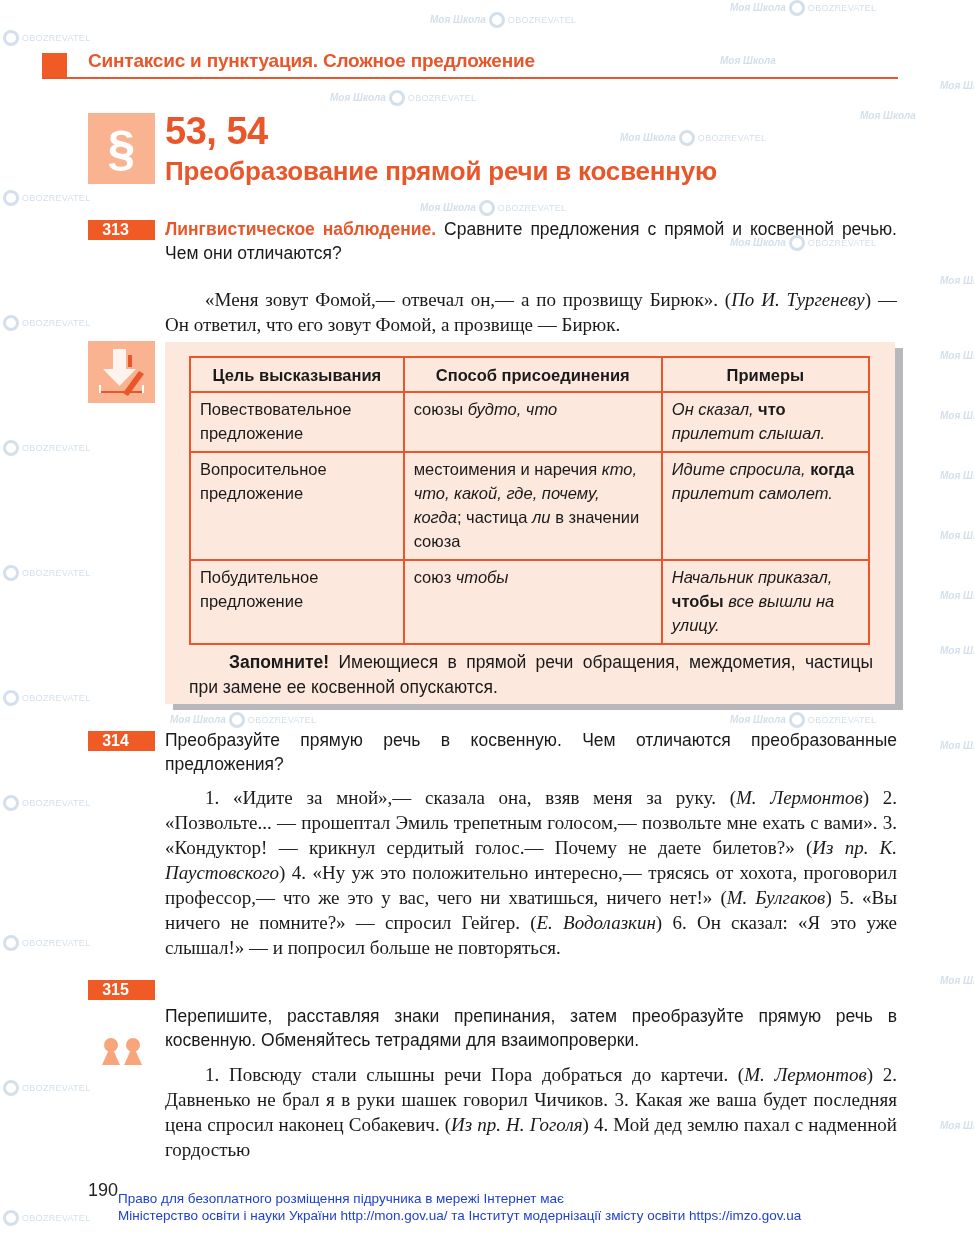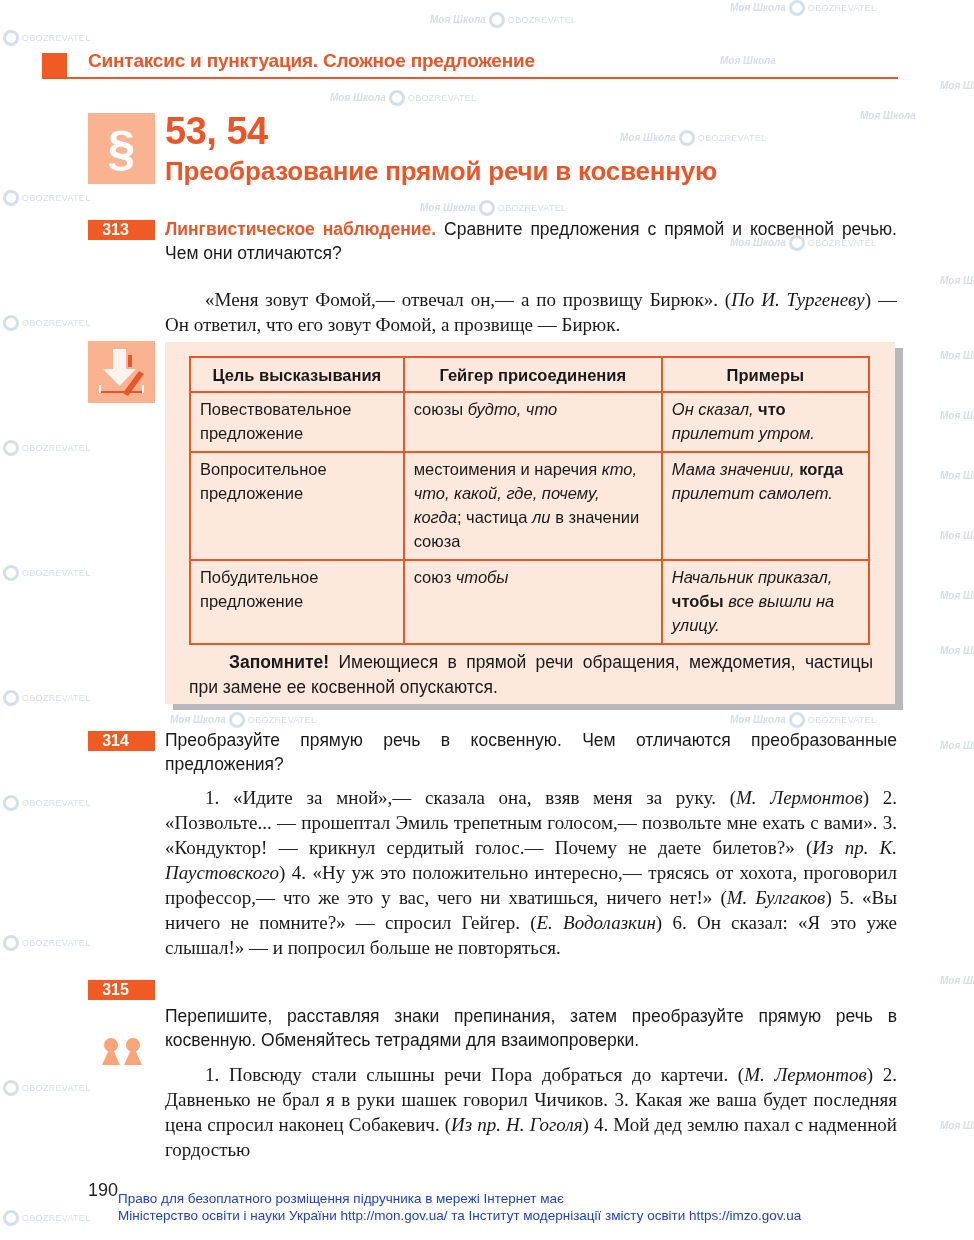--- a/index.html
+++ b/index.html
@@ -101,34 +101,34 @@
     <rect x="11" y="50" width="45" height="2" fill="#e8562a"></rect>
     <rect x="11" y="44" width="2" height="8" fill="#ffffff"></rect>
     <rect x="54" y="44" width="2" height="8" fill="#ffffff"></rect>
   </svg>
 </div>
 <div class="rule-panel"></div>
 <table class="rules">
   <thead>
     <tr>
       <th class="col1">Цель высказывания</th>
-      <th class="col2">Гейгер присоединения</th>
+      <th class="col2">Способ присоединения</th>
       <th class="col3">Примеры</th>
     </tr>
   </thead>
   <tbody>
     <tr style="height:60px">
       <td>Повествовательное предложение</td>
       <td><span>союзы </span><i>будто, что</i></td>
-      <td><i>Он сказал, </i><b>что</b><i> прилетит утром.</i></td>
+      <td><i>Он сказал, </i><b>что</b><i> прилетит слышал.</i></td>
     </tr>
     <tr style="height:108px">
       <td>Вопросительное предложение</td>
       <td><span>местоимения и наречия </span><i>кто, что, какой, где, почему, когда</i><span>; частица </span><i>ли</i><span> в значении союза</span></td>
-      <td><i>Мама значении, </i><b>когда</b><i> прилетит самолет.</i></td>
+      <td><i>Идите спросила, </i><b>когда</b><i> прилетит самолет.</i></td>
     </tr>
     <tr style="height:84px">
       <td>Побудительное предложение</td>
       <td><span>союз </span><i>чтобы</i></td>
       <td><i>Начальник приказал, </i><b>чтобы</b><i> все вышли на улицу.</i></td>
     </tr>
   </tbody>
 </table>
 <div class="remember"><b>Запомните!</b><span> Имеющиеся в прямой речи обращения, междометия, частицы при замене ее косвенной опускаются.</span></div>
 

